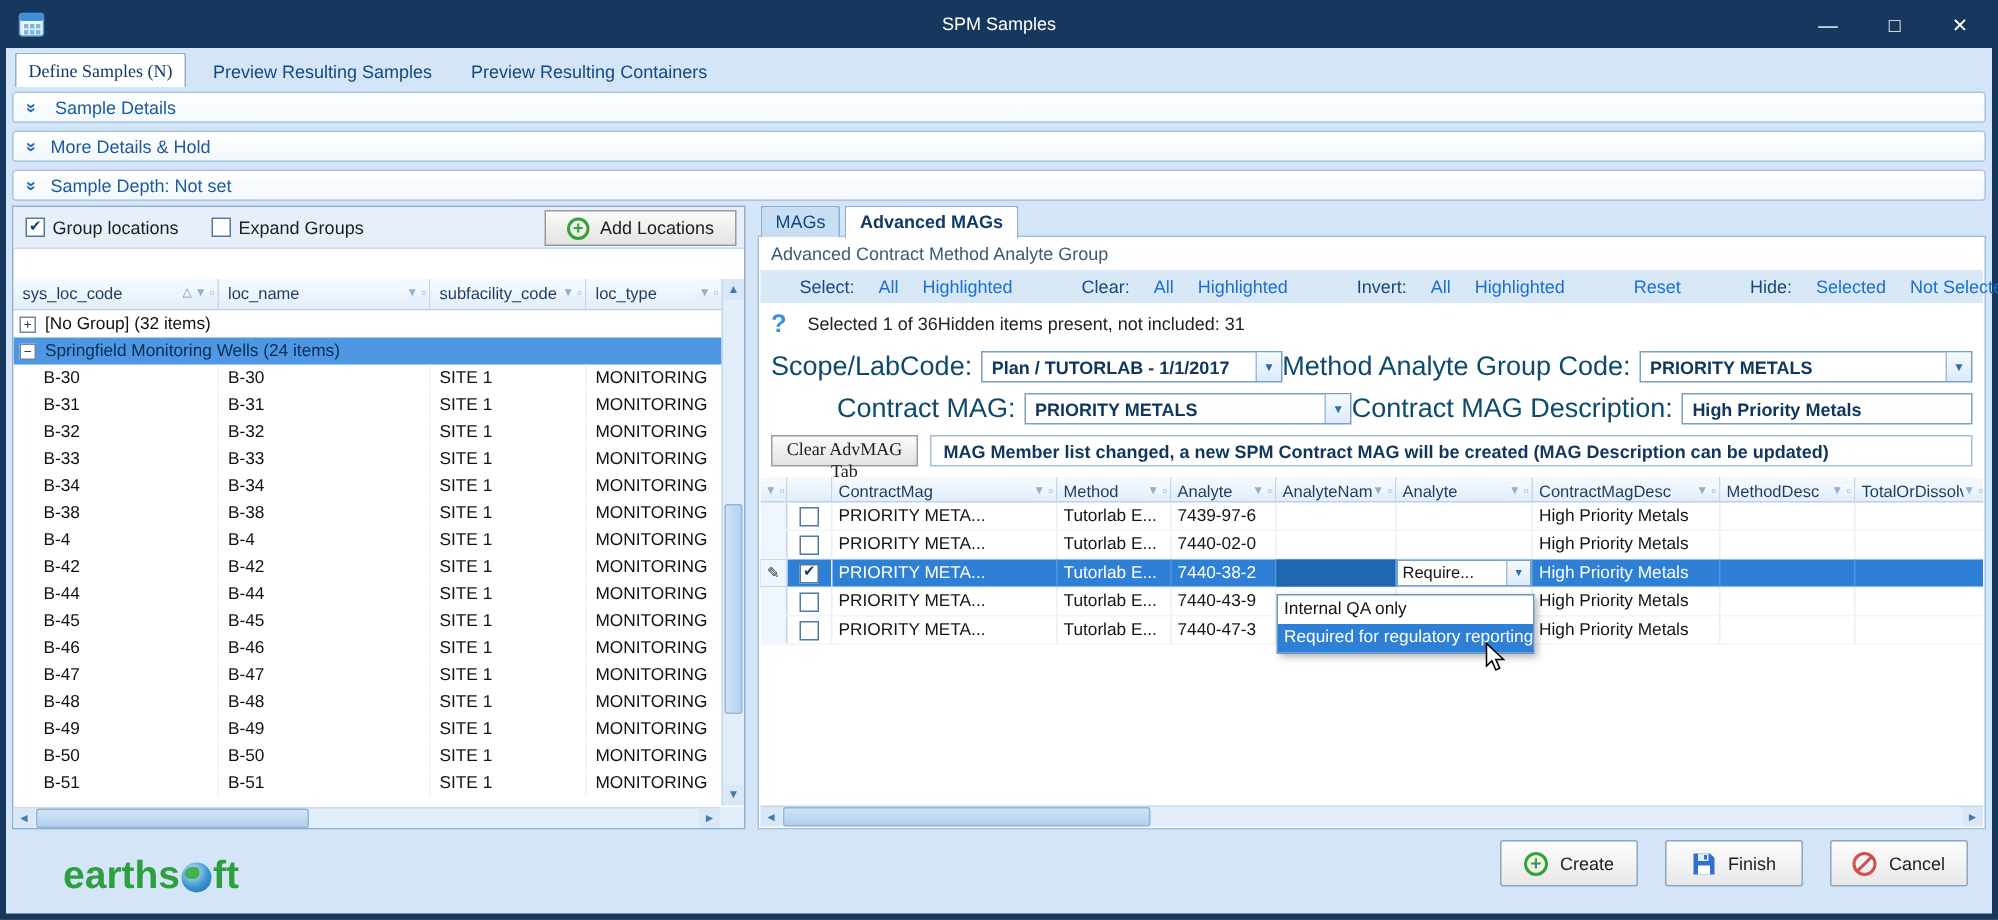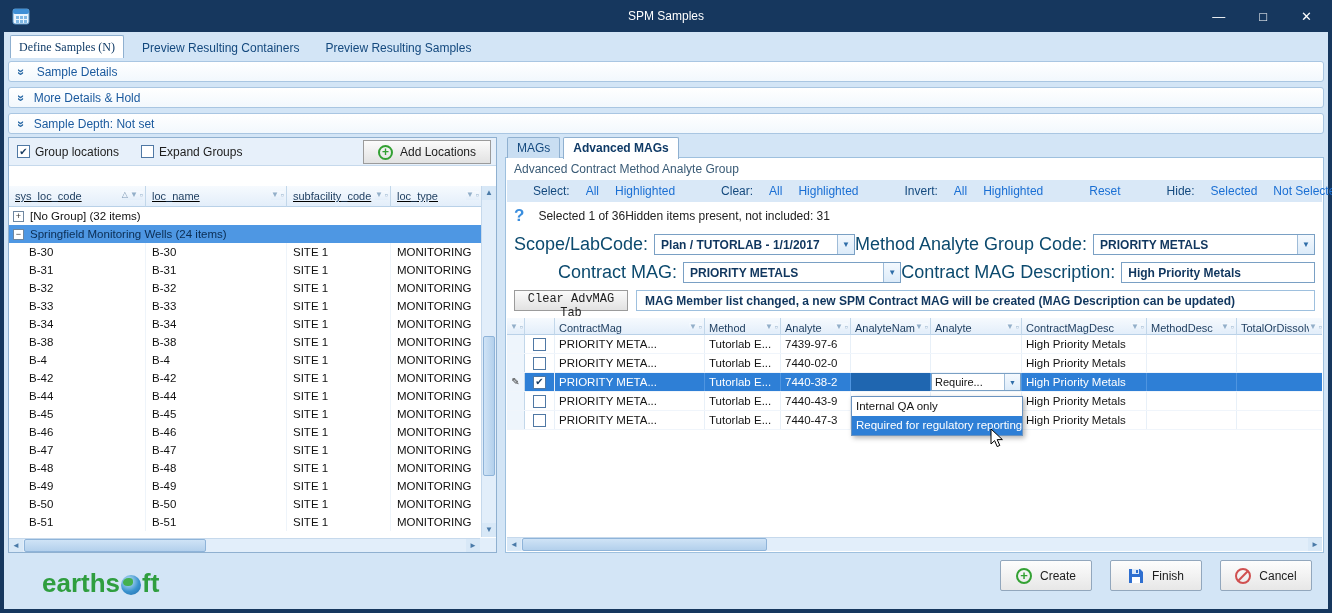--- a/index.html
+++ b/index.html
@@ -36,21 +36,21 @@
                  display:flex; align-items:center; gap:22px; padding:0 8px; }
   .cbrow { display:flex; align-items:center; gap:5px; font-size:12px; color:#1d1d1d; white-space:nowrap; }
   .cb { width:13px; height:13px; background:#fff; border:1px solid #4f78a4; display:inline-flex; align-items:center;
         justify-content:center; font-size:10px; color:#173a5f; line-height:1; flex:0 0 auto; }
   .addloc { position:absolute; right:5px; top:2px; height:24px; width:128px; background:linear-gradient(#fbfbfb,#e2e2e2);
             border:1px solid #9b9b9b; display:flex; align-items:center; justify-content:center; gap:7px; font-size:12px;
             color:#1d1d1d; font-family:inherit; }
   .plus-ic { width:15px; height:15px; border-radius:50%; border:2px solid #33a133; color:#33a133; font-weight:bold;
              display:inline-flex; align-items:center; justify-content:center; font-size:12px; line-height:1; }
 
-  .ltable { position:absolute; left:0; top:48px; width:473px; bottom:15px; overflow:hidden;text-decoration:underline; }
+  .ltable { position:absolute; left:0; top:48px; width:473px; bottom:15px; overflow:hidden; }
   .lhead { display:grid; grid-template-columns:137px 141px 104px 91px; height:21px; }
   .hc { background:linear-gradient(#f6fafe,#e3eefa); border-right:1px solid #c2d7ea; border-bottom:1px solid #b9d1e8;
         font-size:11px; color:#1c3c5e; padding:4px 3px 0 6px; position:relative; white-space:nowrap; overflow:hidden; }
   .hicons { position:absolute; right:2px; top:5px; display:flex; gap:2px; background:inherit; }
   .funnel { color:#93afc9; font-size:8px; line-height:1; }
   .pinic  { color:#93afc9; font-size:9px; line-height:1; }
   .sort   { color:#7d97b3; font-size:8px; line-height:1; }
 
   .lbody { position:absolute; top:21px; left:0; right:0; bottom:0; background:#fff; }
   .group-row { display:flex; align-items:center; gap:6px; height:18px; font-size:11.5px; color:#111; padding-left:4px; white-space:nowrap; }
@@ -99,22 +99,22 @@
   .f1 { top:76px; } .f2 { top:104px;margin-left:44px; } .f3 { top:132px; }
   .flabel { font-size:18px; color:#0c4a6e; margin-right:6px; white-space:nowrap; }
   .ml-auto { margin-left:auto; }
   .combo, .tbox { height:21px; border:1px solid #7aa0c4; background:#fff; display:flex; align-items:center; }
   .combo .val, .tbox .val { font-size:12px; font-weight:bold; color:#10365e; padding:0 6px; white-space:nowrap;
                             overflow:hidden; flex:1; }
   .combo .btn { width:17px; align-self:stretch; border-left:1px solid #9fbcd8;
                 background:linear-gradient(#f4f9fe,#dcebf9); display:flex; align-items:center; justify-content:center;
                 font-size:8px; color:#2f6da8; }
   .w246{width:246px;} .w272{width:272px;} .w312{width:312px;} .w277{width:277px;}
-  .clearbtn { width:114px; height:21px; background:linear-gradient(#fbfbfb,#e2e2e2); border:1px solid #9b9b9b;
-              font-size:12px; color:#1d1d1d; font-family:Liberation Mono, monospace; }
+  .clearbtn { width:98px; height:21px; background:linear-gradient(#fbfbfb,#e2e2e2); border:1px solid #9b9b9b;
+              font-size:12px; color:#1d1d1d; font-family:Liberation Serif, serif; }
   .msg { flex:1; margin-left:8px; height:21px; border:1px solid #9ec0de; background:#fff; font-size:12px;
          font-weight:bold; color:#10365e; padding:3px 8px 0; white-space:nowrap; overflow:hidden; }
 
   
   .grid { position:absolute; left:1px; right:1px; top:160px; bottom:15px; overflow:hidden; background:#fff; }
   .grow { display:grid; grid-template-columns:18px 30px 150px 76px 70px 80px 91px 125px 90px 88px; }
   .ghead .hc { font-size:11px; padding-left:4px; }
   .gbody .grow { height:19px; border-bottom:1px solid #f0f5fb; font-size:11.5px; color:#141414; }
   .gc { padding:3px 4px 0; border-right:1px solid #e8f0f8; white-space:nowrap; overflow:hidden; }
   .gc.pcell { padding:0; }
@@ -178,22 +178,22 @@
       <span>—</span>
       <span>□</span>
       <span>✕</span>
     </span>
   </div>
 
   <div class="main">
 
     <div class="tabs">
       <span class="tab active">Define Samples (N)</span>
+      <span class="tab">Preview Resulting Samples</span>
       <span class="tab">Preview Resulting Containers</span>
-      <span class="tab">Preview Resulting Samples</span>
     </div>
 
     <div class="acc acc1">
       <span class="chev">»</span>
       <span>Sample Details</span>
     </div>
     <div class="acc acc2">
       <span class="chev">»</span>
       <span>More Details &amp; Hold</span>
     </div>

